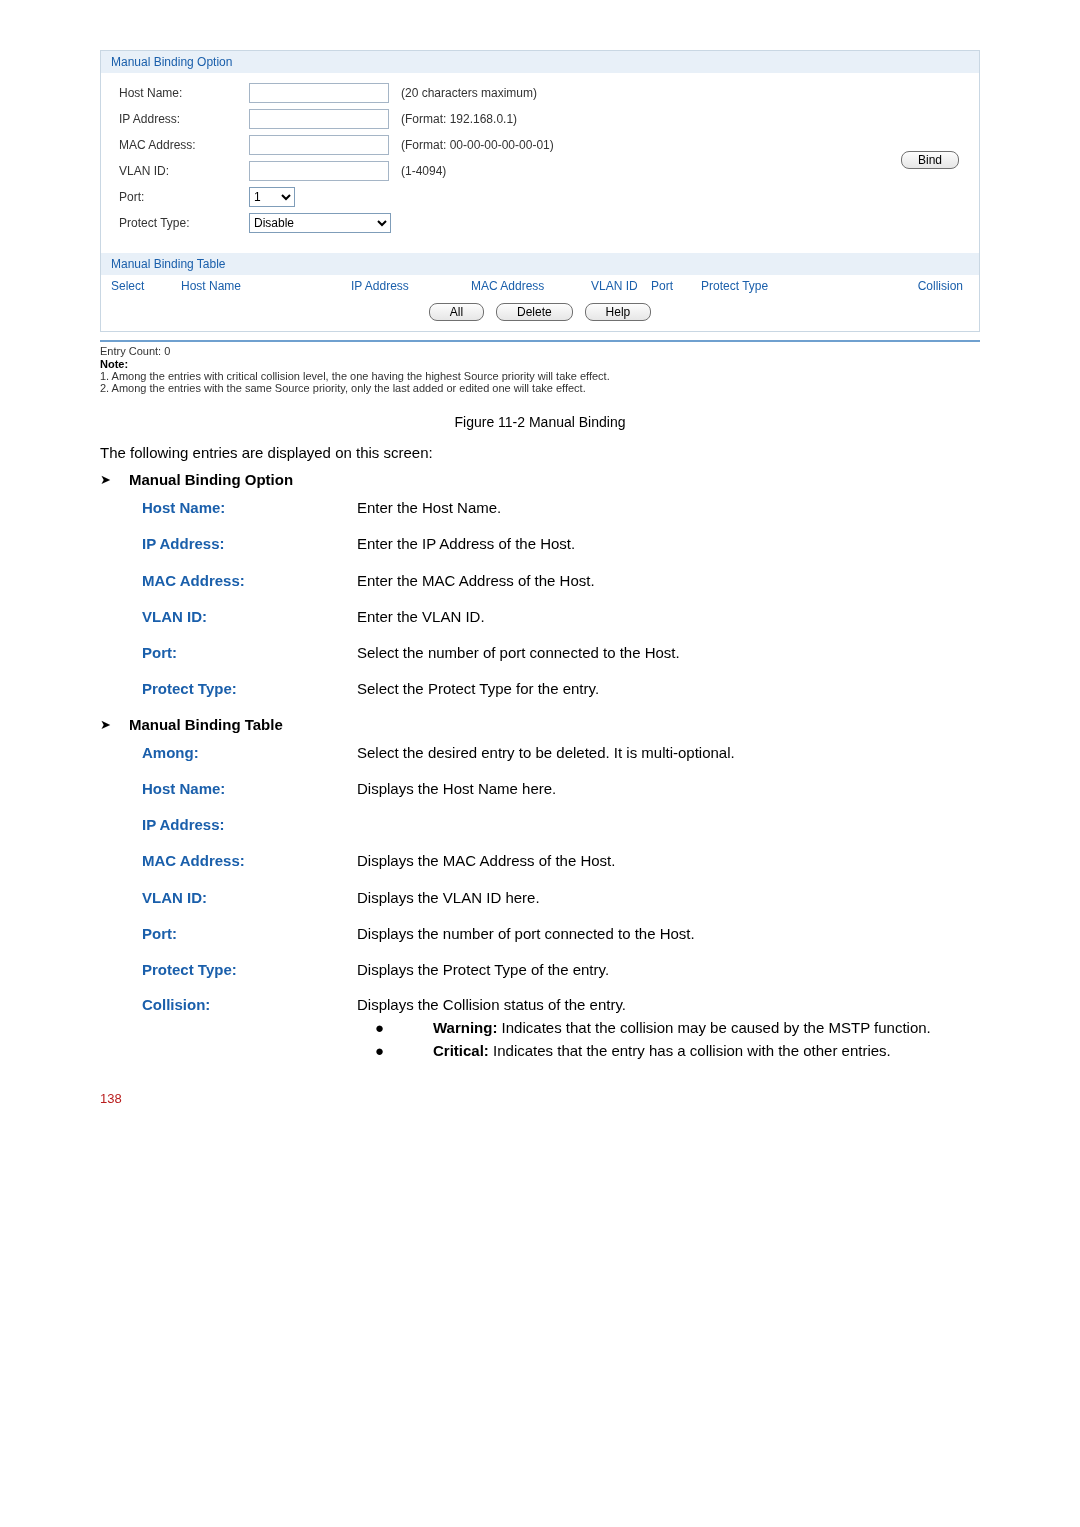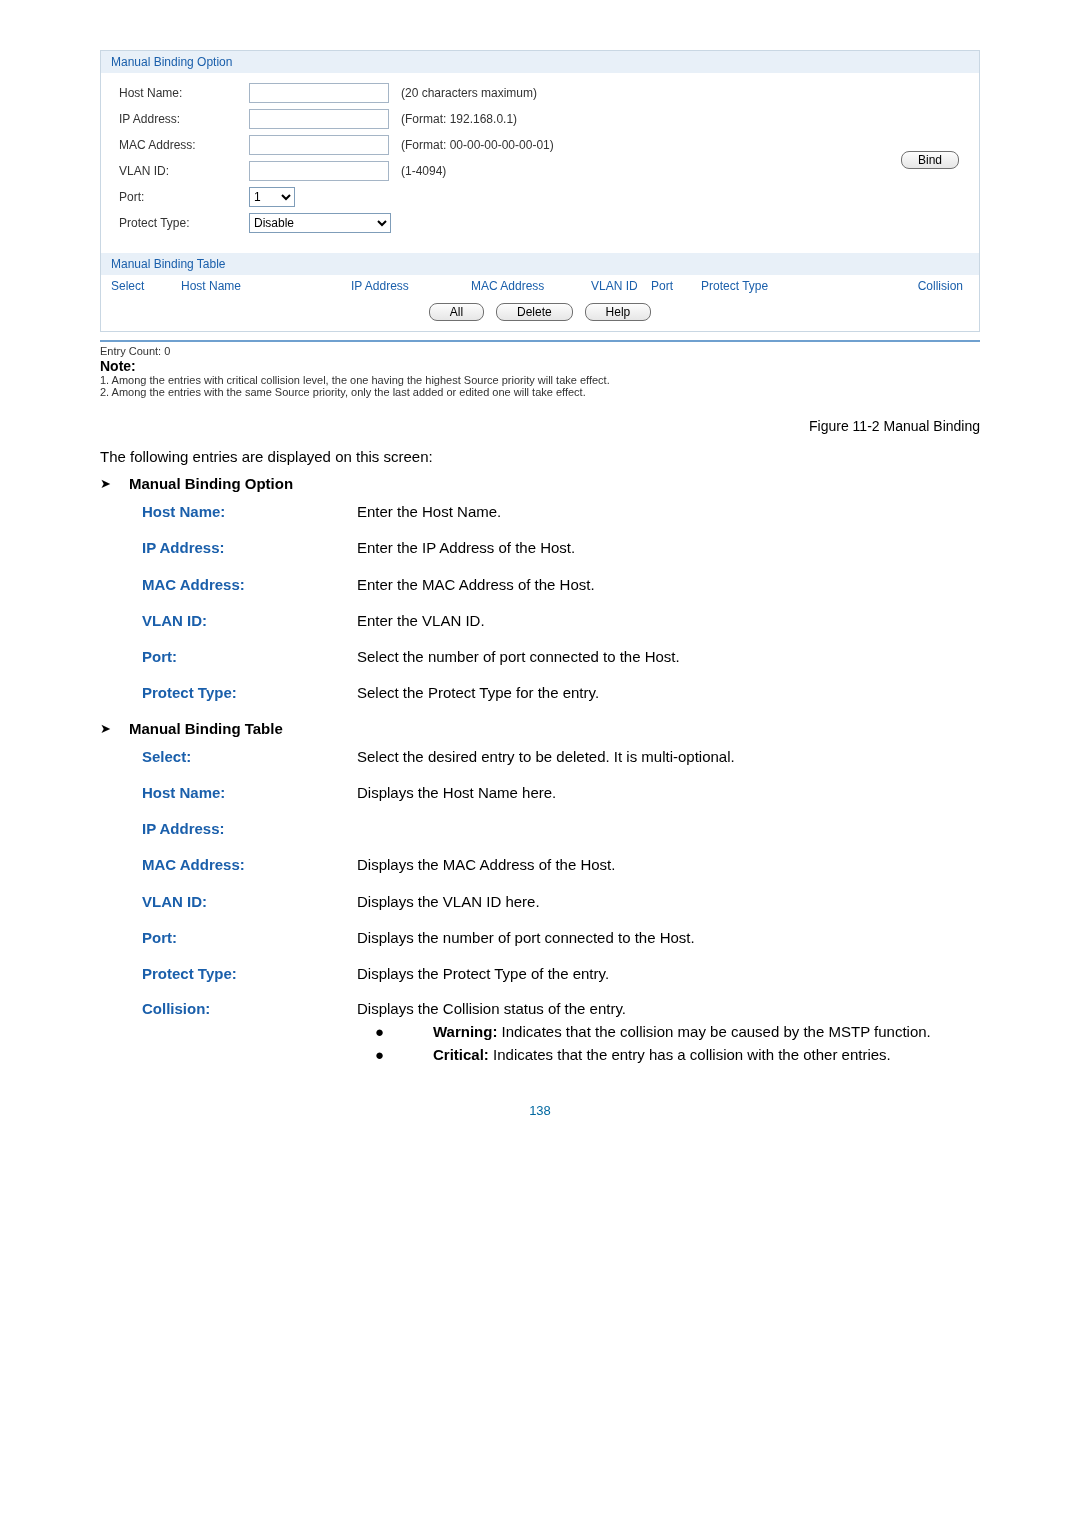--- a/index.html
+++ b/index.html
@@ -92,30 +92,30 @@
     border: none;
     border-top: 2px solid #6fa0cf;
     margin-top: 2px;
   }
   .entry-count {
     font-size: 11px;
     color: #333;
     margin-top: 3px;
   }
   .note-label {
-    font-size: 14px;
+    font-size: 11px;
     font-weight: bold;
     margin-top: 1px;
   }
   .note-line {
     font-size: 11px;
     color: #333;
   }
   .figure-caption {
-    text-align: right;
+    text-align: center;
     font-size: 14px;
     margin: 20px 0 14px 0;
   }
   .intro {
     font-size: 15px;
     margin-bottom: 10px;
   }
   .subhead-row {
     display: flex;
     align-items: center;
@@ -160,24 +160,24 @@
     margin-bottom: 6px;
     text-align: justify;
   }
   .dot {
     width: 22px;
     flex-shrink: 0;
   }
   .bullet-text { flex: 1; margin-left: 36px; }
   .bold { font-weight: bold; }
   .page-num {
-    text-align: center;
+    text-align: left;
     font-size: 13px;
-    margin-top: 40px;
-    color: #0369a1;
+    margin-top: 32px;
+    color: #b91c1c;
   }
 </style>
 </head>
 <body>
 
 <div class="panel">
   <div class="section-header">Manual Binding Option</div>
   <div class="option-body">
 
     <div class="form-row">
@@ -280,21 +280,21 @@
   <span class="def-term">Protect Type:</span>
   <span class="def-desc">Select the Protect Type for the entry.</span>
 </div>
 
 <div class="subhead-row">
   <span class="bullet-arrow">➤</span>
   <span class="subhead">Manual Binding Table</span>
 </div>
 
 <div class="def-row">
-  <span class="def-term">Select:</span>
+  <span class="def-term">Among:</span>
   <span class="def-desc">Select the desired entry to be deleted. It is multi-optional.</span>
 </div>
 <div class="def-row">
   <span class="def-term">Host Name:</span>
   <span class="def-desc">Displays the Host Name here.</span>
 </div>
 <div class="def-row">
   <span class="def-term">IP Address:</span>
 </div>
 <div class="def-row">

